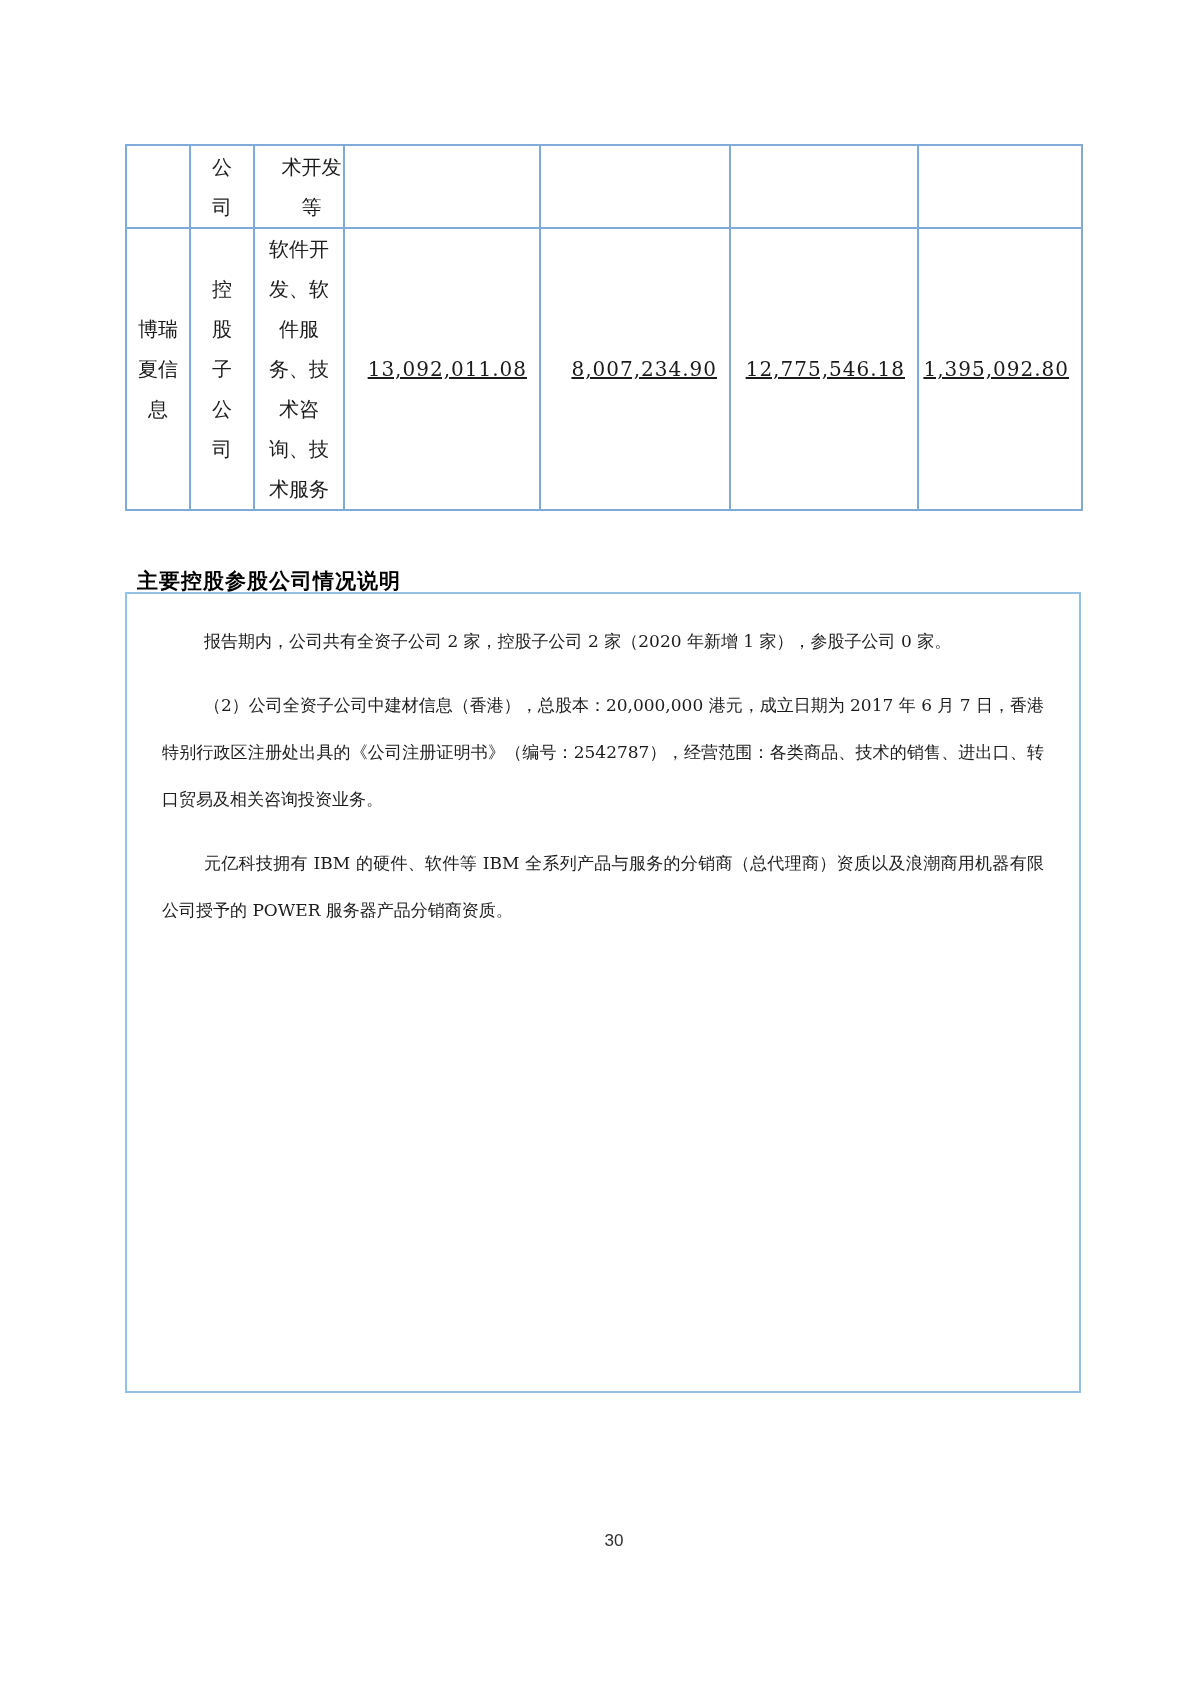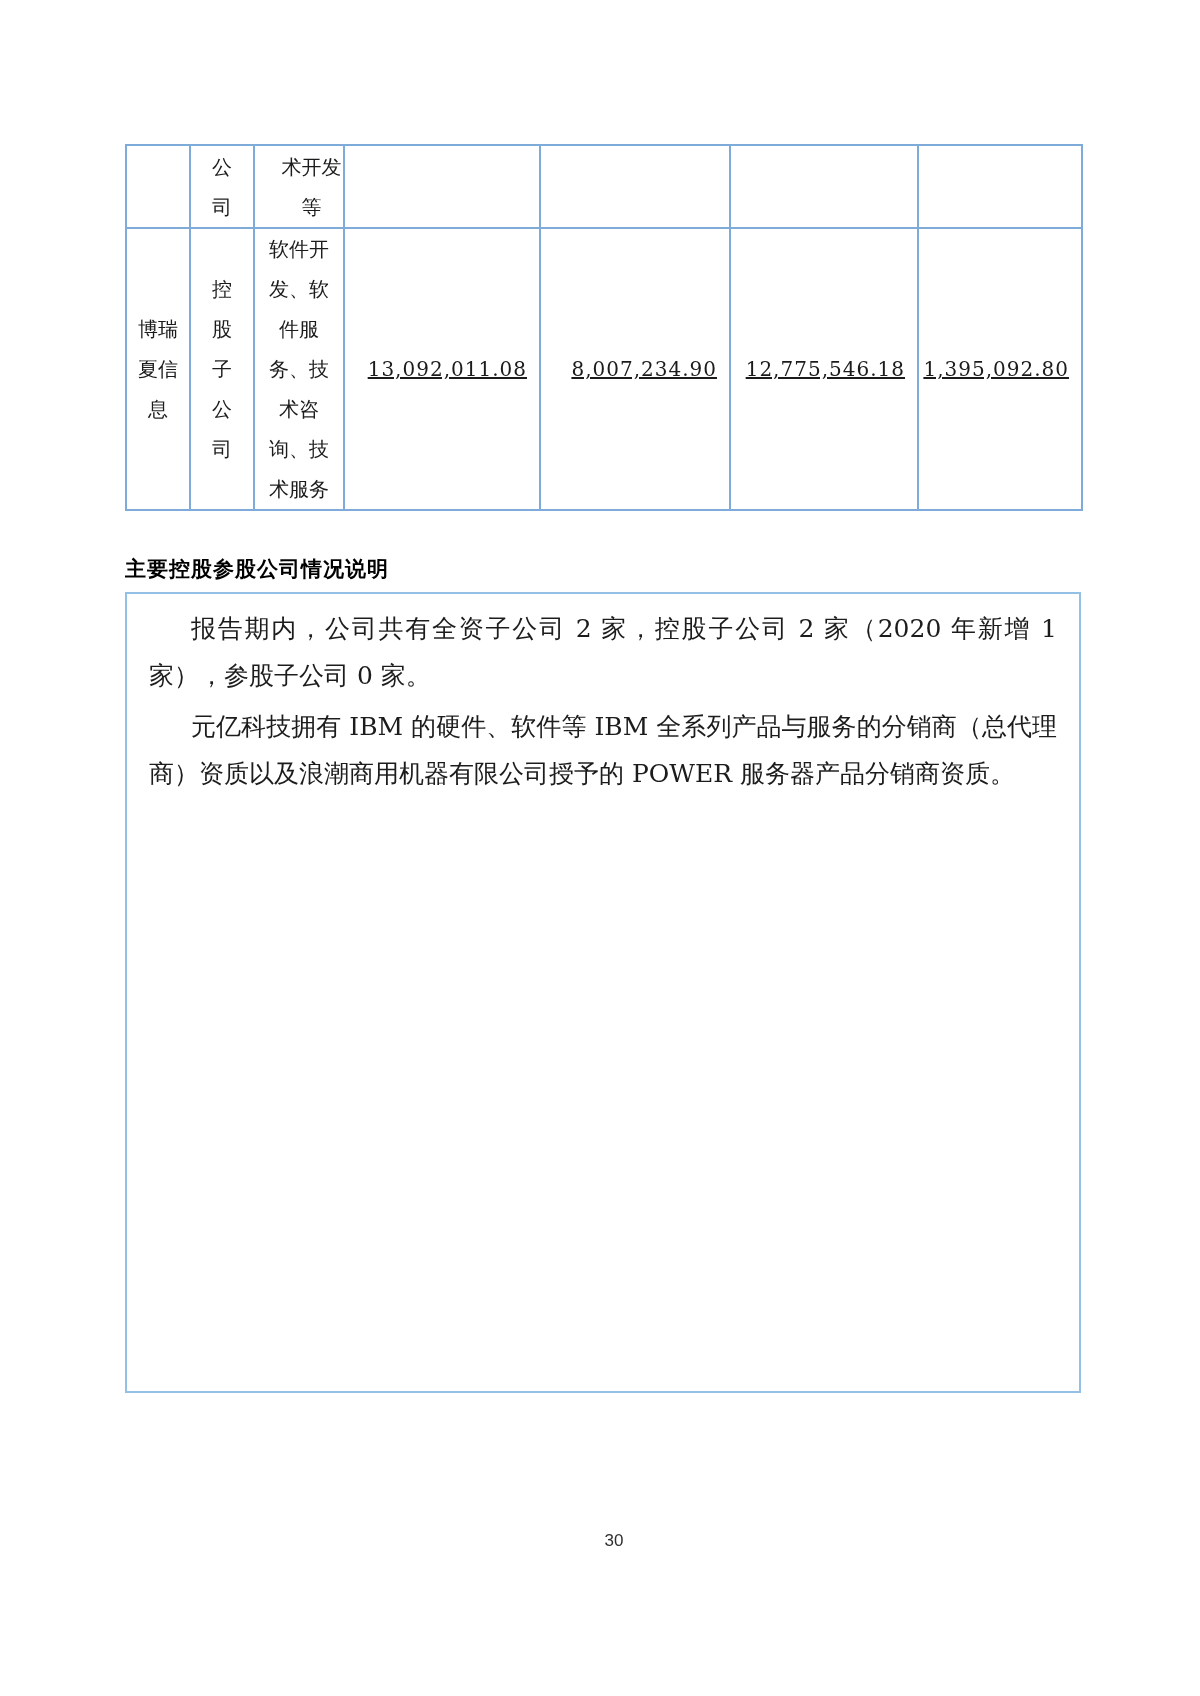--- a/index.html
+++ b/index.html
@@ -26,36 +26,36 @@
   }
   tr.row-cont  { height:83px; }
   tr.row-main  { height:280px; }
   td.cell-lt   { text-align:center; padding-left:25px; }
   td.num {
     text-align:right; padding-right:12px;
     white-space:nowrap; letter-spacing:1px;text-decoration:underline;
   }
   
   .heading {
-    position:absolute; left:125px; top:555px; margin:0;
+    position:absolute; left:125px; top:555px; margin:12px;
     font-family:"Liberation Sans","DejaVu Sans",sans-serif;
     font-size:21px; font-weight:bold; color:#000000;
     letter-spacing:1px;
   }
   
   .text-box {
     position:absolute; left:125px; top:592px;
     width:956px; height:801px; box-sizing:border-box;
     border:2px solid #94c0e5;
     padding:7px 18px 0 18px;
     overflow:hidden;
   }
   .text-box p {
-    margin:4px;
-    font-size:25px; line-height:47px;
+    margin:17px;
+    font-size:17px; line-height:47px;
     text-align:justify; text-indent:42px;
     color:#1c1c1c;
   }
   
   .page-number {
     position:absolute; top:1531px; left:0; width:1228px;
     text-align:center;
     font-family:"Liberation Sans","DejaVu Sans",sans-serif;
     font-size:17px; color:#2f2f2f;
   }
@@ -108,18 +108,19 @@
         <td class="num">12,775,546.18</td>
         <td class="num">1,395,092.80</td>
       </tr>
     </tbody>
   </table>
 
   <h2 class="heading">主要控股参股公司情况说明</h2>
 
   <div class="text-box">
     <p>报告期内，公司共有全资子公司 2 家，控股子公司 2 家（2020 年新增 1 家），参股子公司 0 家。</p>
+    <p>（2）公司全资子公司中建材信息（香港），总股本：20,000,000 港元，成立日期为 2017 年 6 月 7 日，香港特别行政区注册处出具的《公司注册证明书》（编号：2542787），经营范围：各类商品、技术的销售、进出口、转口贸易及相关咨询投资业务。</p>
     <p>元亿科技拥有 IBM 的硬件、软件等 IBM 全系列产品与服务的分销商（总代理商）资质以及浪潮商用机器有限公司授予的 POWER 服务器产品分销商资质。</p>
   </div>
 
   <div class="page-number">30</div>
 
 </div>
 
 </body></html>

